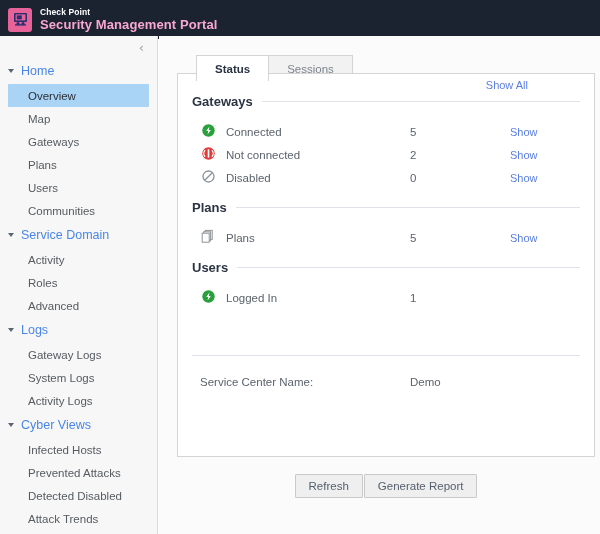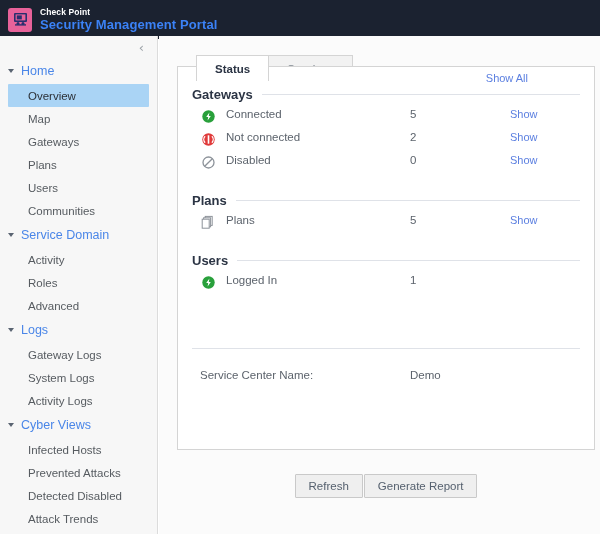--- a/index.html
+++ b/index.html
@@ -27,21 +27,21 @@
     flex: 0 0 auto;
     display: flex; align-items: center; justify-content: center;
   }
   .logo-box svg { display: block; }
   .brand { margin-left: 8px; line-height: 1.05; }
   .brand-top {
     color: #ffffff; font-size: 8.5px; font-weight: bold;
     letter-spacing: 0.1px;
   }
   .brand-main {
-    color: #3b82f6; font-size: 13px; font-weight: bold;
+    color: #f9a8d4; font-size: 13px; font-weight: bold;
     letter-spacing: 0.1px; margin-top: 1px;
   }
 
   
   .sidebar {
     position: absolute; top: 36px; left: 0;
     width: 158px; height: 498px;
     background: #f7f7f7;
     border-right: 1px solid #dcdcdc;
     overflow: hidden;
@@ -111,21 +111,21 @@
     z-index: 3;
   }
   .tab.inactive {
     background: #f2f2f2;
     color: #7c848d;
     margin-left: -1px;
   }
 
   
   .panel {
-    position: absolute; top: 30px; left: 18px;
+    position: absolute; top: 37px; left: 18px;
     width: 418px; height: 384px;
     background: #ffffff;
     border: 1px solid #d4d4d4;
     z-index: 2;
   }
   .panel-inner { position: relative; width: 100%; height: 100%; }
 
   .showall-row {
     position: absolute; top: 5px; right: 0; width: 100%;
     height: 16px;
@@ -143,21 +143,21 @@
   }
   .section-title {
     color: #2b3444; font-size: 13px; font-weight: bold;
     white-space: nowrap; padding-right: 9px;
   }
   .section-rule {
     flex: 1 1 auto; height: 1px; background: #dfe2e8;
   }
 
   .stat-row {
-    display: flex; align-items: flex-start;
+    display: flex; align-items: flex-end;
     height: 23px;
     margin: 0 14px;
     position: relative;
   }
   .stat-icon {
     width: 16px; height: 16px; margin-left: 8px;
     display: flex; align-items: center; justify-content: center;
     flex: 0 0 auto;
   }
   .stat-label {

